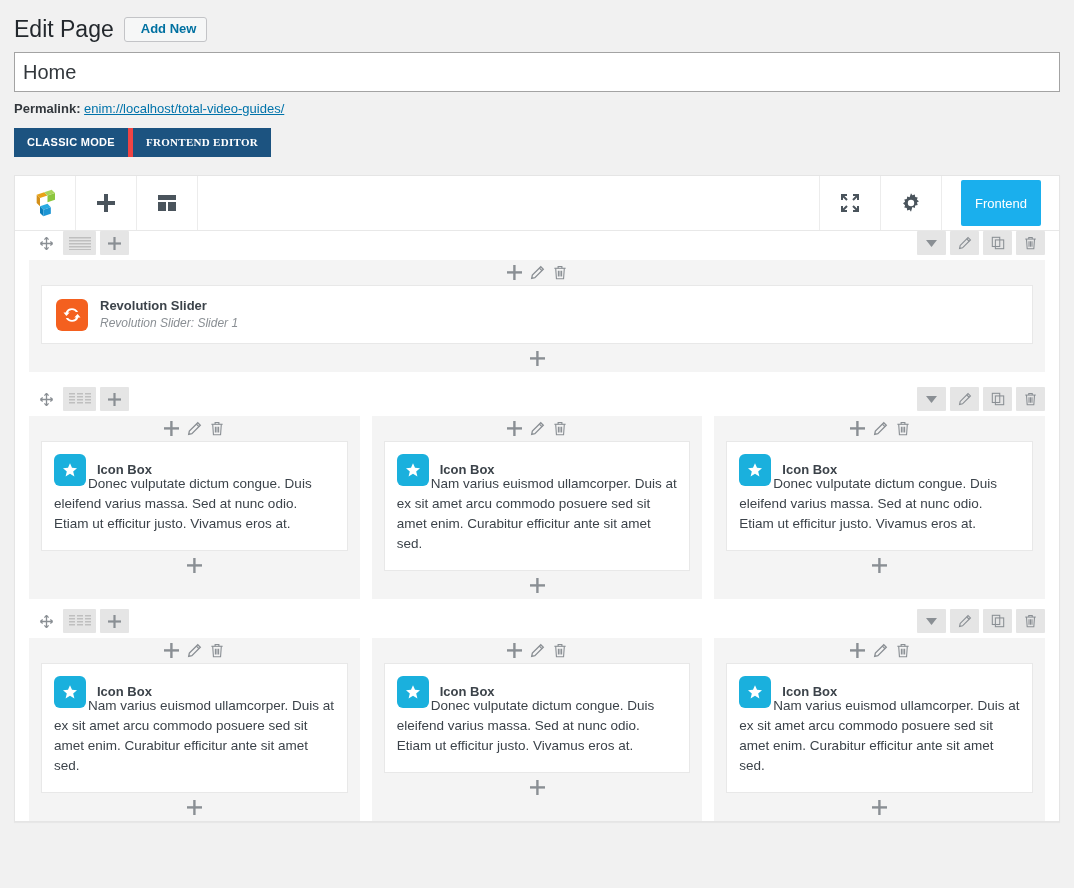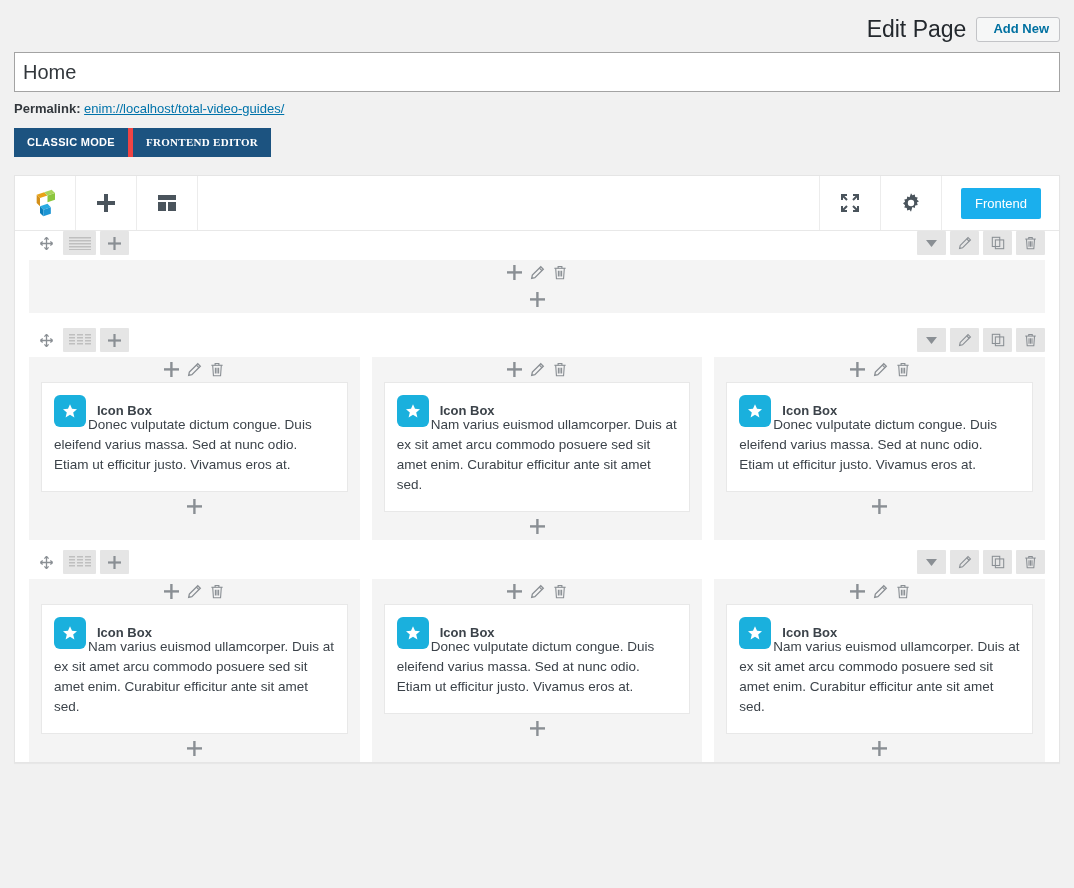--- a/index.html
+++ b/index.html
@@ -12,21 +12,20 @@
     overflow: hidden;
   }
 
   
   .page-head {
     padding: 14px 14px 0 14px;
     display: flex;
     align-items: center;
     gap: 10px;
     height: 44px;
-    justify-content: flex-end;
   }
   .page-title {
     font-size: 23px;
     font-weight: 400;
     color: #23282d;
     line-height: 29px;
     margin: 0;
     padding: 0;
   }
   .add-new-btn {
@@ -149,21 +148,21 @@
   .tb-frontend-cell {
     display: flex;
     align-items: center;
     padding: 0 18px 0 19px;
   }
   .frontend-btn {
     background: #1aafed;
     color: #fff;
     font-size: 13px;
     padding: 0 14px;
-    height: 31px;
+    height: 46px;
     line-height: 31px;
     border: 0;
     border-radius: 2px;
     cursor: pointer;
     font-family: "Liberation Sans", sans-serif;
   }
 
   
   .vc-logo { width: 30px; height: 30px; }
 
@@ -415,20 +414,36 @@
               </span>
               <span class="el-ico">
                 <svg width="14" height="15" viewBox="0 0 14 16" fill="none" stroke="#8a8f94" stroke-width="1.2">
                   <path d="M1 3.5 H13"></path>
                     <path d="M5 3.5 V1.6 H9 V3.5"></path>
                   <path d="M2.4 3.5 L3.2 14.6 H10.8 L11.6 3.5"></path>
                   <path d="M5.3 6 V12.3 M7 6 V12.3 M8.7 6 V12.3"></path>
                 </svg>
               </span>
             </div>
+            <div class="vc-elements">
+              <div class="vc-element" style="padding:0;">
+                <div class="rev-el">
+                  <span class="rev-icon">
+                    <svg width="20" height="20" viewBox="0 0 20 20" fill="#fff">
+                      <path d="M10 3.2 a6.8 6.8 0 0 1 6.1 3.8 l-2.2 0 a4.8 4.8 0 0 0 -8.1 .6 l1.9 0 L4.4 11 L1.5 7.6 l2.1 0 A6.8 6.8 0 0 1 10 3.2 Z"></path>
+                      <path d="M10 16.8 a6.8 6.8 0 0 1 -6.1 -3.8 l2.2 0 a4.8 4.8 0 0 0 8.1 -.6 l-1.9 0 L15.6 9 l2.9 3.4 -2.1 0 A6.8 6.8 0 0 1 10 16.8 Z"></path>
+                    </svg>
+                  </span>
+                  <span class="rev-texts">
+                    <span class="rev-title">Revolution Slider</span>
+                    <span class="rev-sub">Revolution Slider: Slider 1</span>
+                  </span>
+                </div>
+              </div>
+            </div>
             <div class="vc-col-footer">
               <span class="el-ico">
                 <svg width="15" height="15" viewBox="0 0 15 15" fill="#8a8f94">
                   <rect x="6.2" y="0" width="2.4" height="15"></rect>
                     <rect x="0" y="6.2" width="15" height="2.4"></rect>
                 </svg>
               </span>
             </div>
           </div>
         </div>

